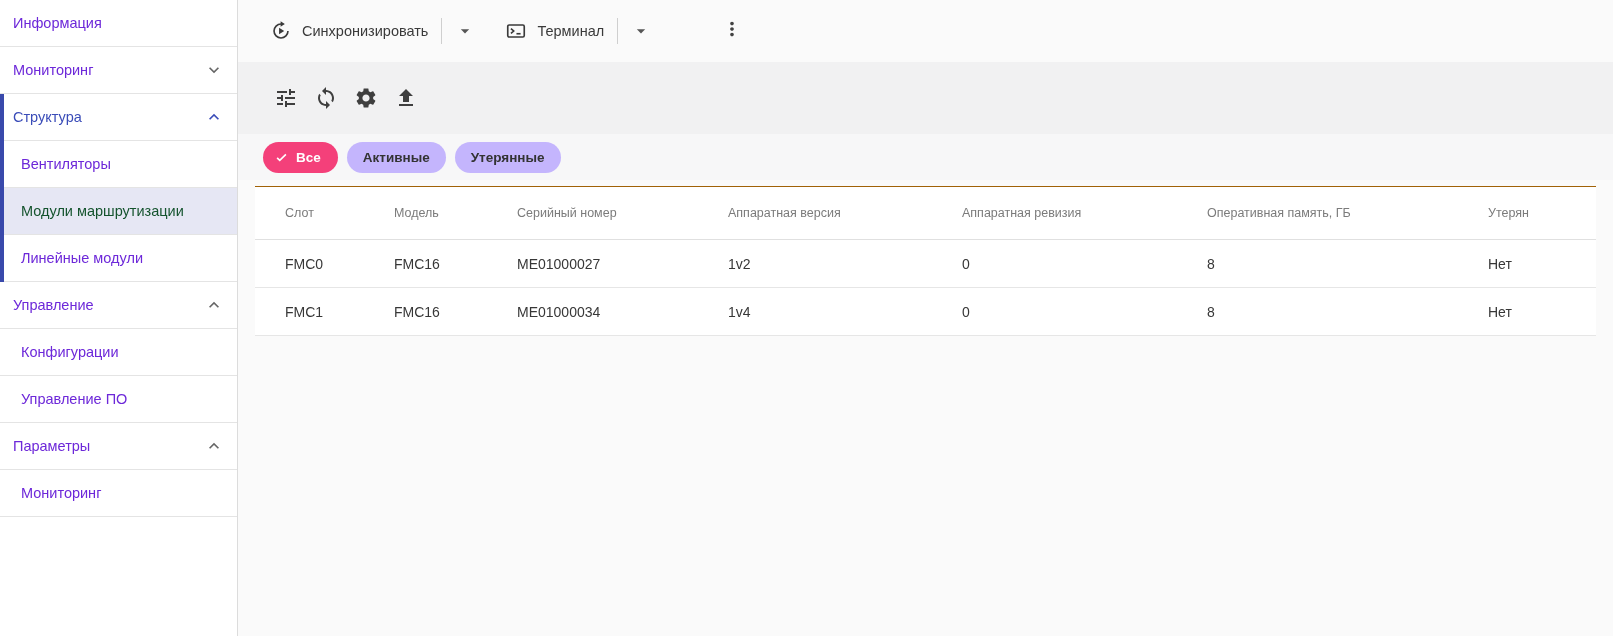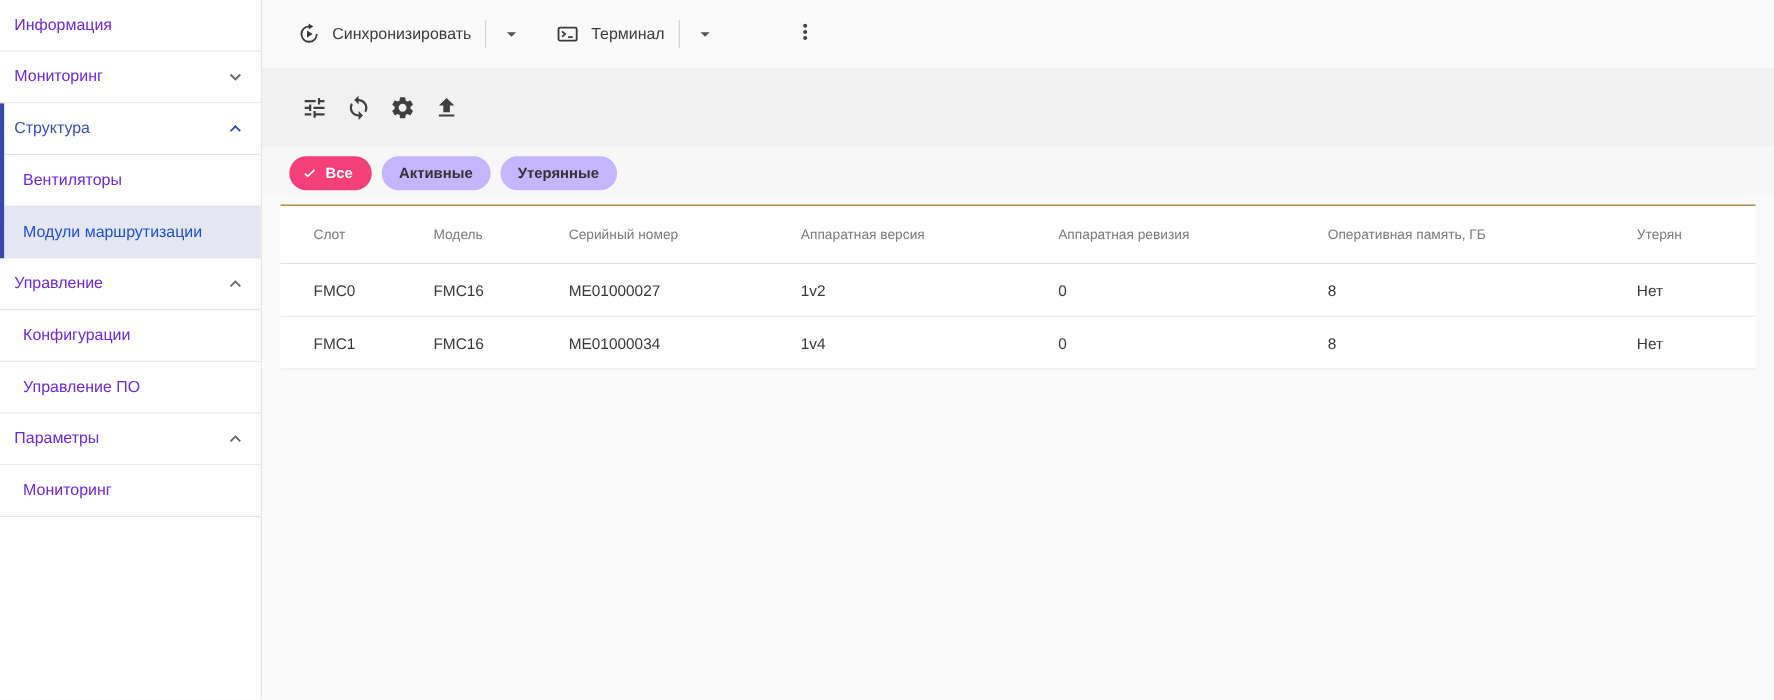--- a/index.html
+++ b/index.html
@@ -21,21 +21,21 @@
     display:flex; align-items:center; justify-content:space-between;
     padding:0 13px 0 13px; font-size:14.5px; color:#6d28d9;
     cursor:pointer; background:#fff;
   }
   .nav-item .lbl { white-space:nowrap; }
   .nav-item.sub { padding-left:21px; }
   .group-accent { border-left:4px solid #3949ab; }
   .group-accent .nav-item { padding-left:9px; }
   .group-accent .nav-item.sub { padding-left:17px; }
   .nav-item.group-header-active { color:#3a4cb8; font-weight:500; }
-  .nav-item.selected { background:#e6e7f4; color:#1d4ed8; }
+  .nav-item.selected { background:#e6e7f4; color:#14532d; }
   .chev { width:20px; height:20px; color:#666; flex:none; }
   .chev.indigo { color:#3a4cb8; }
 
   
   .main { flex:1; display:flex; flex-direction:column; min-width:0; }
 
   .top-band {
     height:62px; background:#fafafa; display:flex;
     justify-content:space-between; padding-left:32px; flex:none;
   }
@@ -116,20 +116,23 @@
         <span class="lbl">Структура</span>
         <svg class="chev indigo" viewBox="0 0 24 24" fill="currentColor">
             <path d="M12 8l-6 6 1.41 1.41L12 10.83l4.59 4.58L18 14l-6-6z"></path>
           </svg>
       </div>
       <div class="nav-item sub">
         <span class="lbl">Вентиляторы</span>
       </div>
       <div class="nav-item sub selected">
         <span class="lbl">Модули маршрутизации</span>
+      </div>
+      <div class="nav-item sub">
+        <span class="lbl">Линейные модули</span>
       </div>
     </div>
 
     <div class="nav-item">
       <span class="lbl">Управление</span>
       <svg class="chev" viewBox="0 0 24 24" fill="currentColor">
           <path d="M12 8l-6 6 1.41 1.41L12 10.83l4.59 4.58L18 14l-6-6z"></path>
         </svg>
     </div>
     <div class="nav-item sub">

